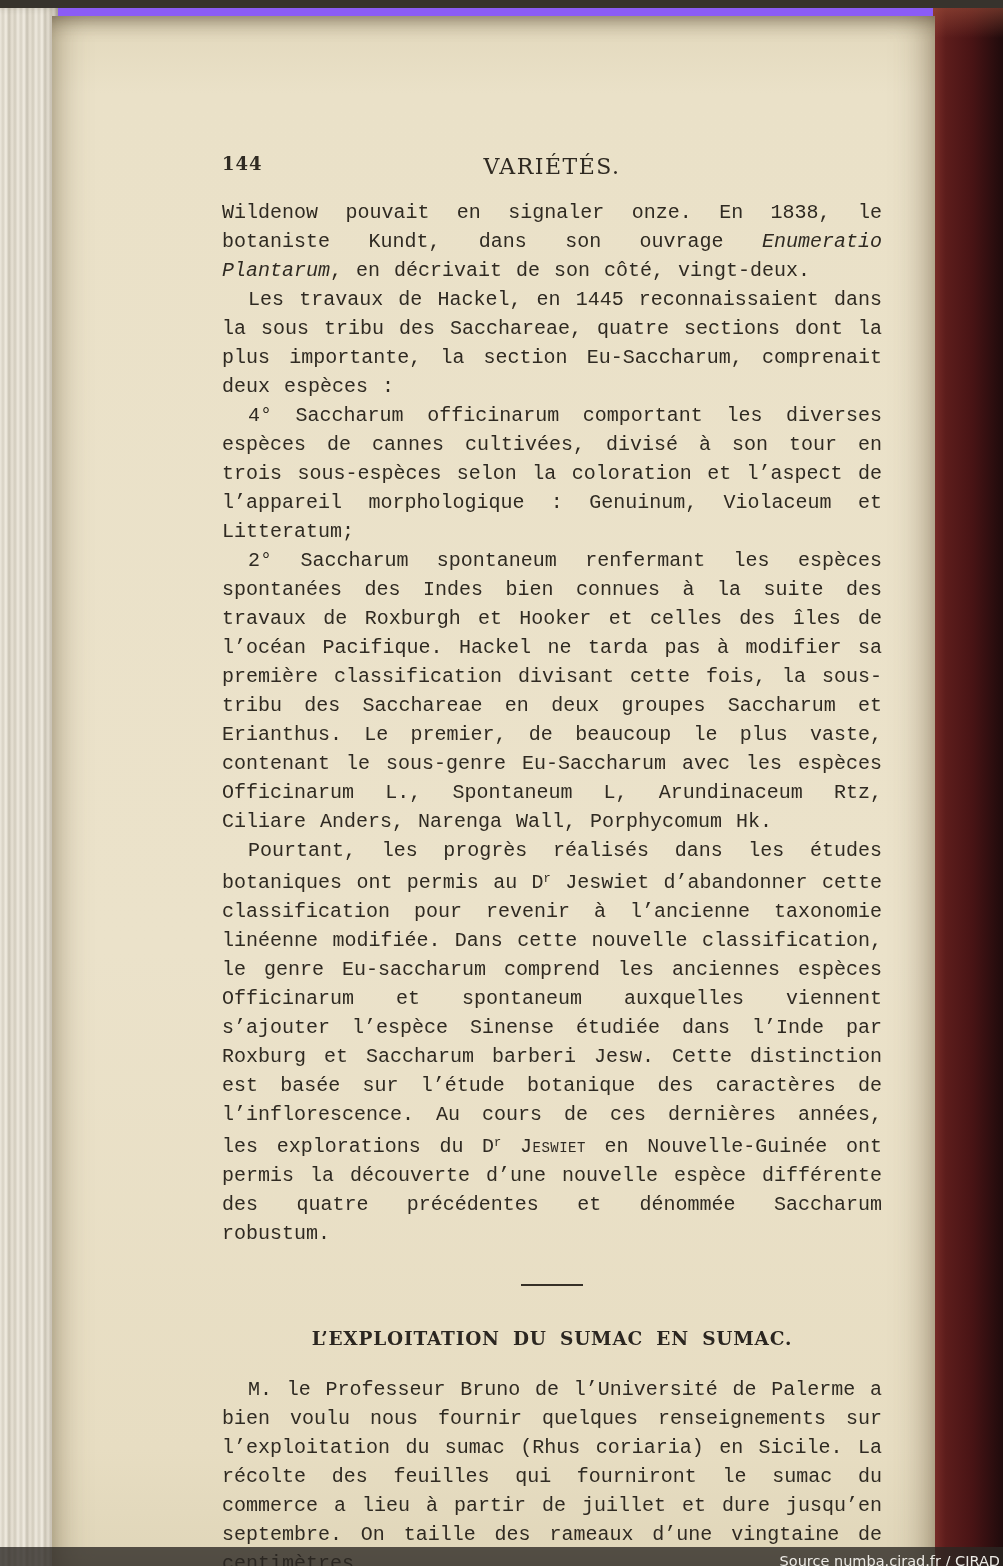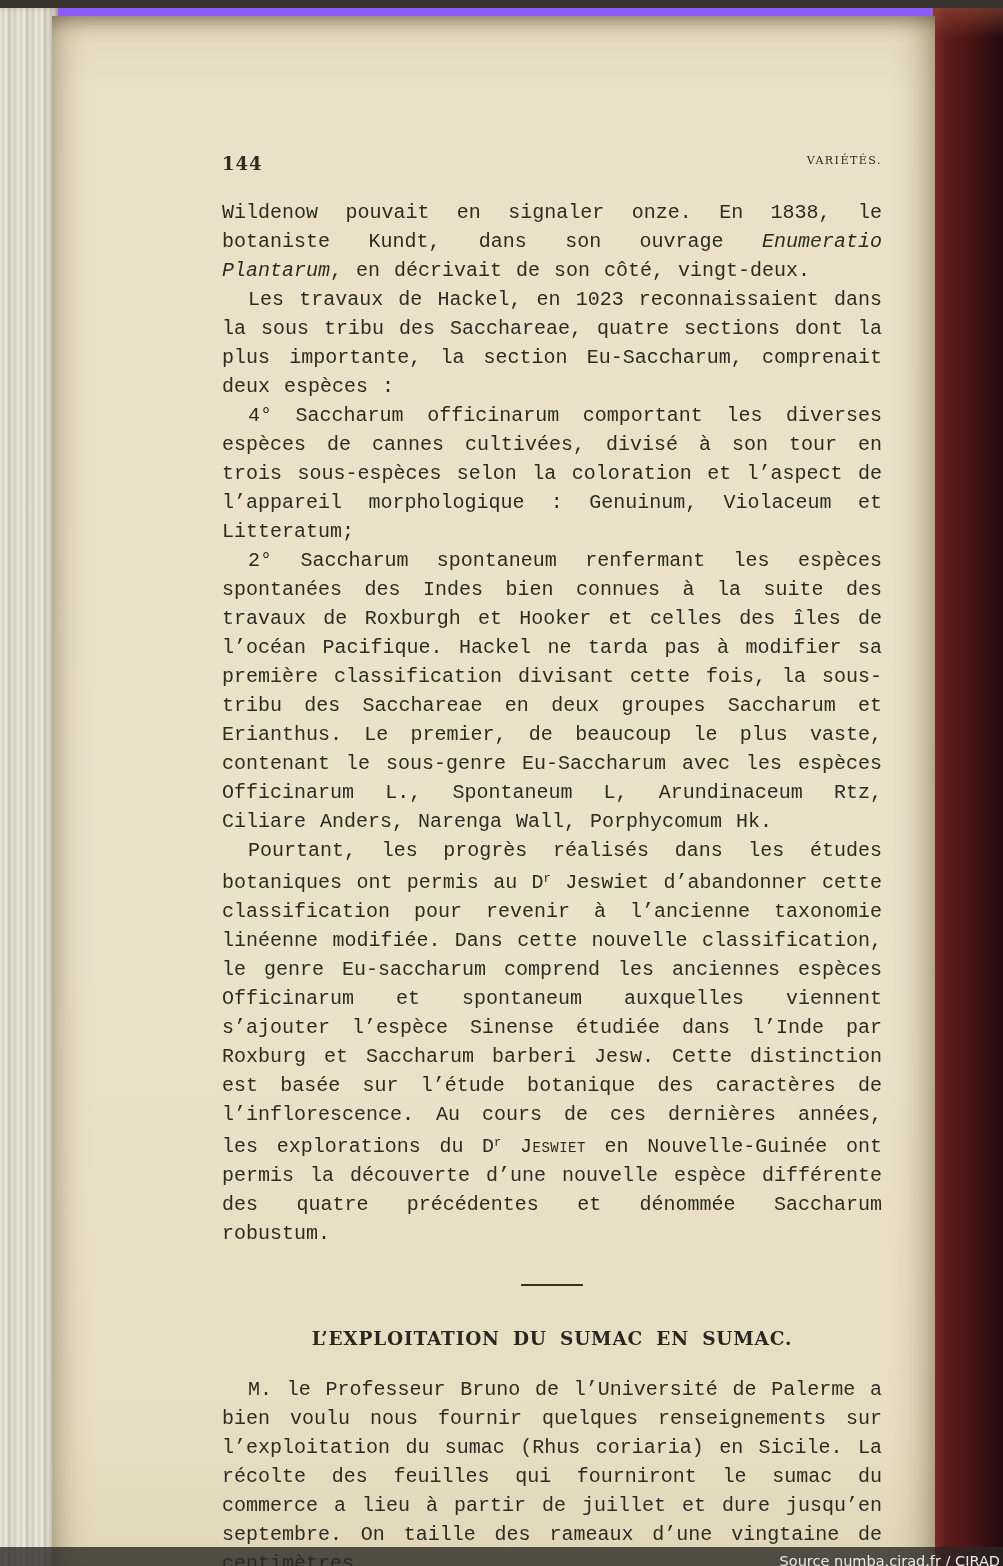--- a/index.html
+++ b/index.html
@@ -60,22 +60,22 @@
     margin-bottom: 18px;
   }
   .page-number {
     position: absolute;
     left: 0; top: 3px;
     font-size: 18px;
     letter-spacing: 1px;
     font-weight: 600;
   }
   .running-title {
-    text-align: right;
-    font-size: 11px;
+    text-align: center;
+    font-size: 22px;
     letter-spacing: 1.5px;
     padding-top: 4px;
   }
   .para {
     font-size: 20px;
     line-height: 29px;
     text-align: justify;
     word-spacing: 2px;
     font-family: Liberation Mono, monospace;
   }
@@ -123,21 +123,21 @@
 
   <div class="text-block">
 
     <div class="page-header">
       <span class="page-number">144</span>
       <div class="running-title">VARIÉTÉS.</div>
     </div>
 
     <div id="main-paragraphs">
         <p class="para"><span>Wildenow pouvait en signaler onze. En 1838, le botaniste Kundt, dans son ouvrage </span><span class="it">Enumeratio Plantarum</span><span>, en décrivait de son côté, vingt-deux.</span></p>
-        <p class="para indent"><span>Les travaux de Hackel, en 1023 reconnaissaient dans la sous tribu des Sacchareae, quatre sections dont la plus importante, la section Eu-Saccharum, comprenait deux espèces :</span></p>
+        <p class="para indent"><span>Les travaux de Hackel, en 1445 reconnaissaient dans la sous tribu des Sacchareae, quatre sections dont la plus importante, la section Eu-Saccharum, comprenait deux espèces :</span></p>
         <p class="para indent"><span>4° Saccharum officinarum comportant les diverses espèces de cannes cultivées, divisé à son tour en trois sous-espèces selon la coloration et l’aspect de l’appareil morphologique : Genuinum, Violaceum et Litteratum;</span></p>
         <p class="para indent"><span>2° Saccharum spontaneum renfermant les espèces spontanées des Indes bien connues à la suite des travaux de Roxburgh et Hooker et celles des îles de l’océan Pacifique. Hackel ne tarda pas à modifier sa première classification divisant cette fois, la sous-tribu des Sacchareae en deux groupes Saccharum et Erianthus. Le premier, de beaucoup le plus vaste, contenant le sous-genre Eu-Saccharum avec les espèces Officinarum L., Spontaneum L, Arundinaceum Rtz, Ciliare Anders, Narenga Wall, Porphycomum Hk.</span></p>
         <p class="para indent"><span>Pourtant, les progrès réalisés dans les études botaniques ont permis au D</span><span class="sup">r</span><span> Jeswiet d’abandonner cette classification pour revenir à l’ancienne taxonomie linéenne modifiée. Dans cette nouvelle classification, le genre Eu-saccharum comprend les anciennes espèces Officinarum et spontaneum auxquelles viennent s’ajouter l’espèce Sinense étudiée dans l’Inde par Roxburg et Saccharum barberi Jesw. Cette distinction est basée sur l’étude botanique des caractères de l’inflorescence. Au cours de ces dernières années, les explorations du D</span><span class="sup">r</span><span> </span><span class="sc">Jeswiet</span><span> en Nouvelle-Guinée ont permis la découverte d’une nouvelle espèce différente des quatre précédentes et dénommée Saccharum robustum.</span></p>
       </div>
 
     <div class="divider"></div>
 
     <div class="section-heading">L’EXPLOITATION DU SUMAC EN SUMAC.</div>
 
     <div id="section-paragraphs">

